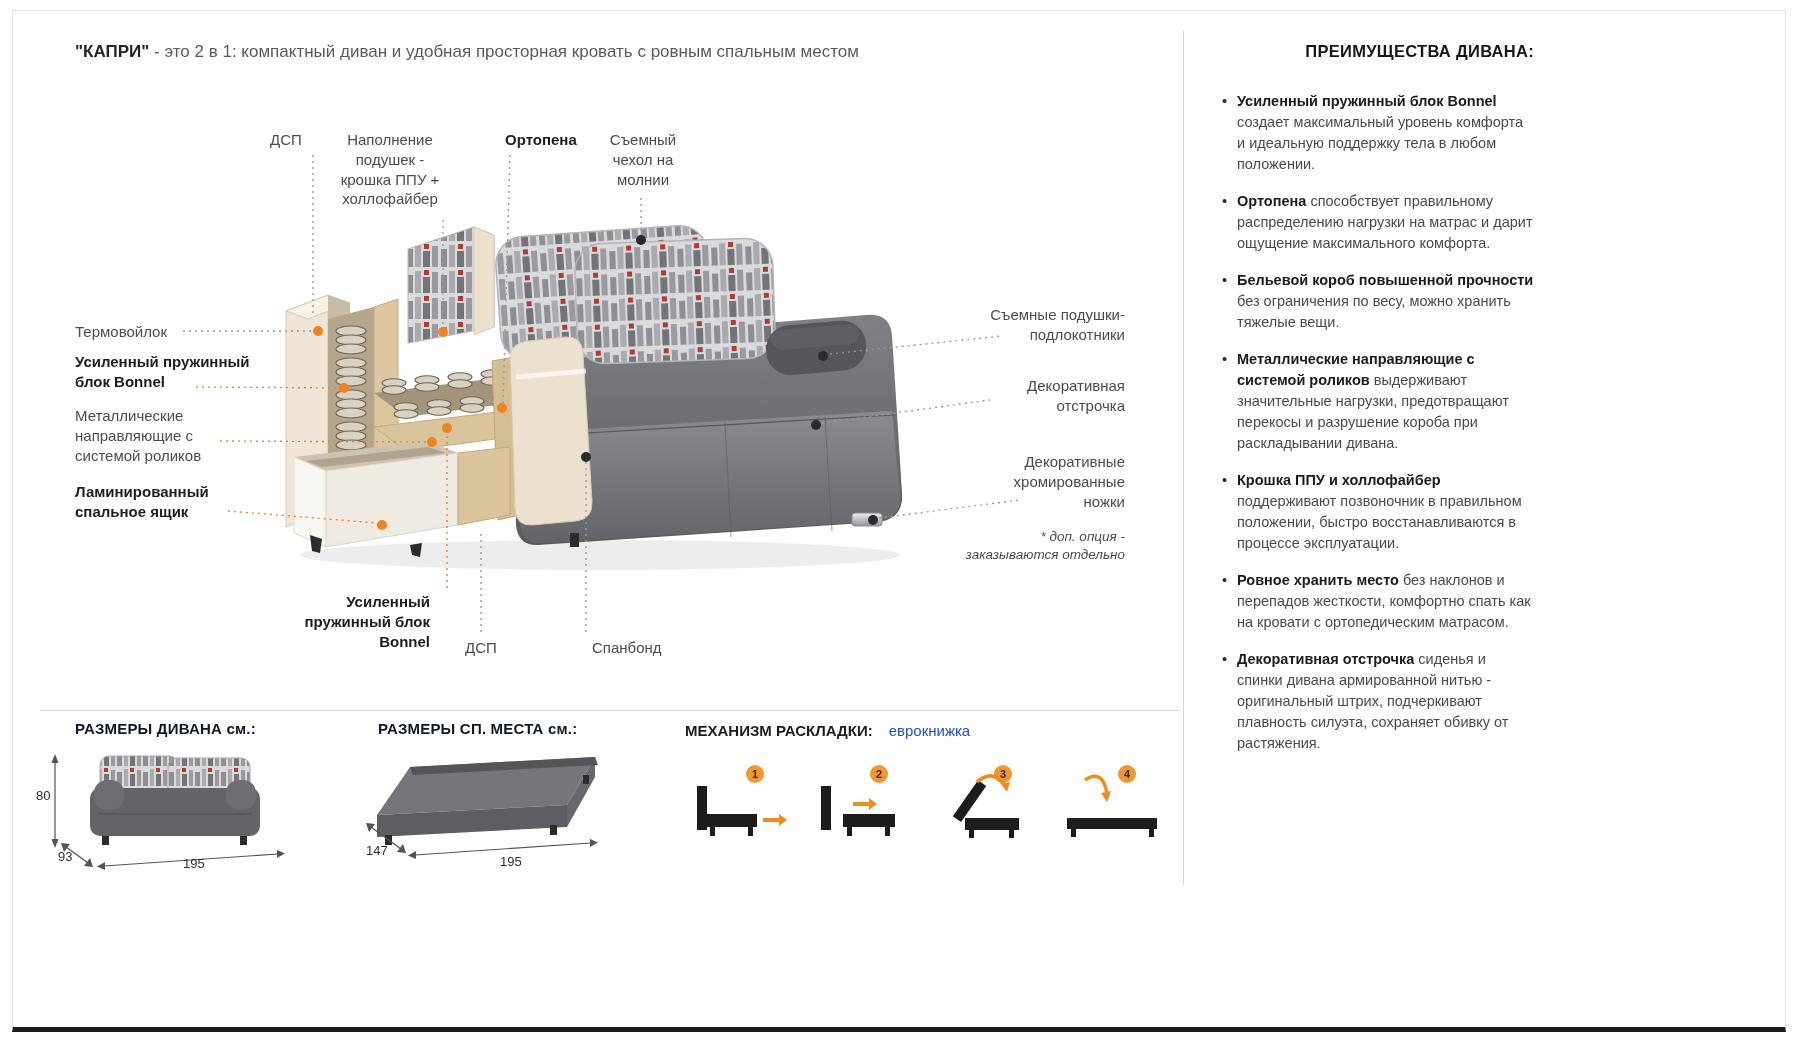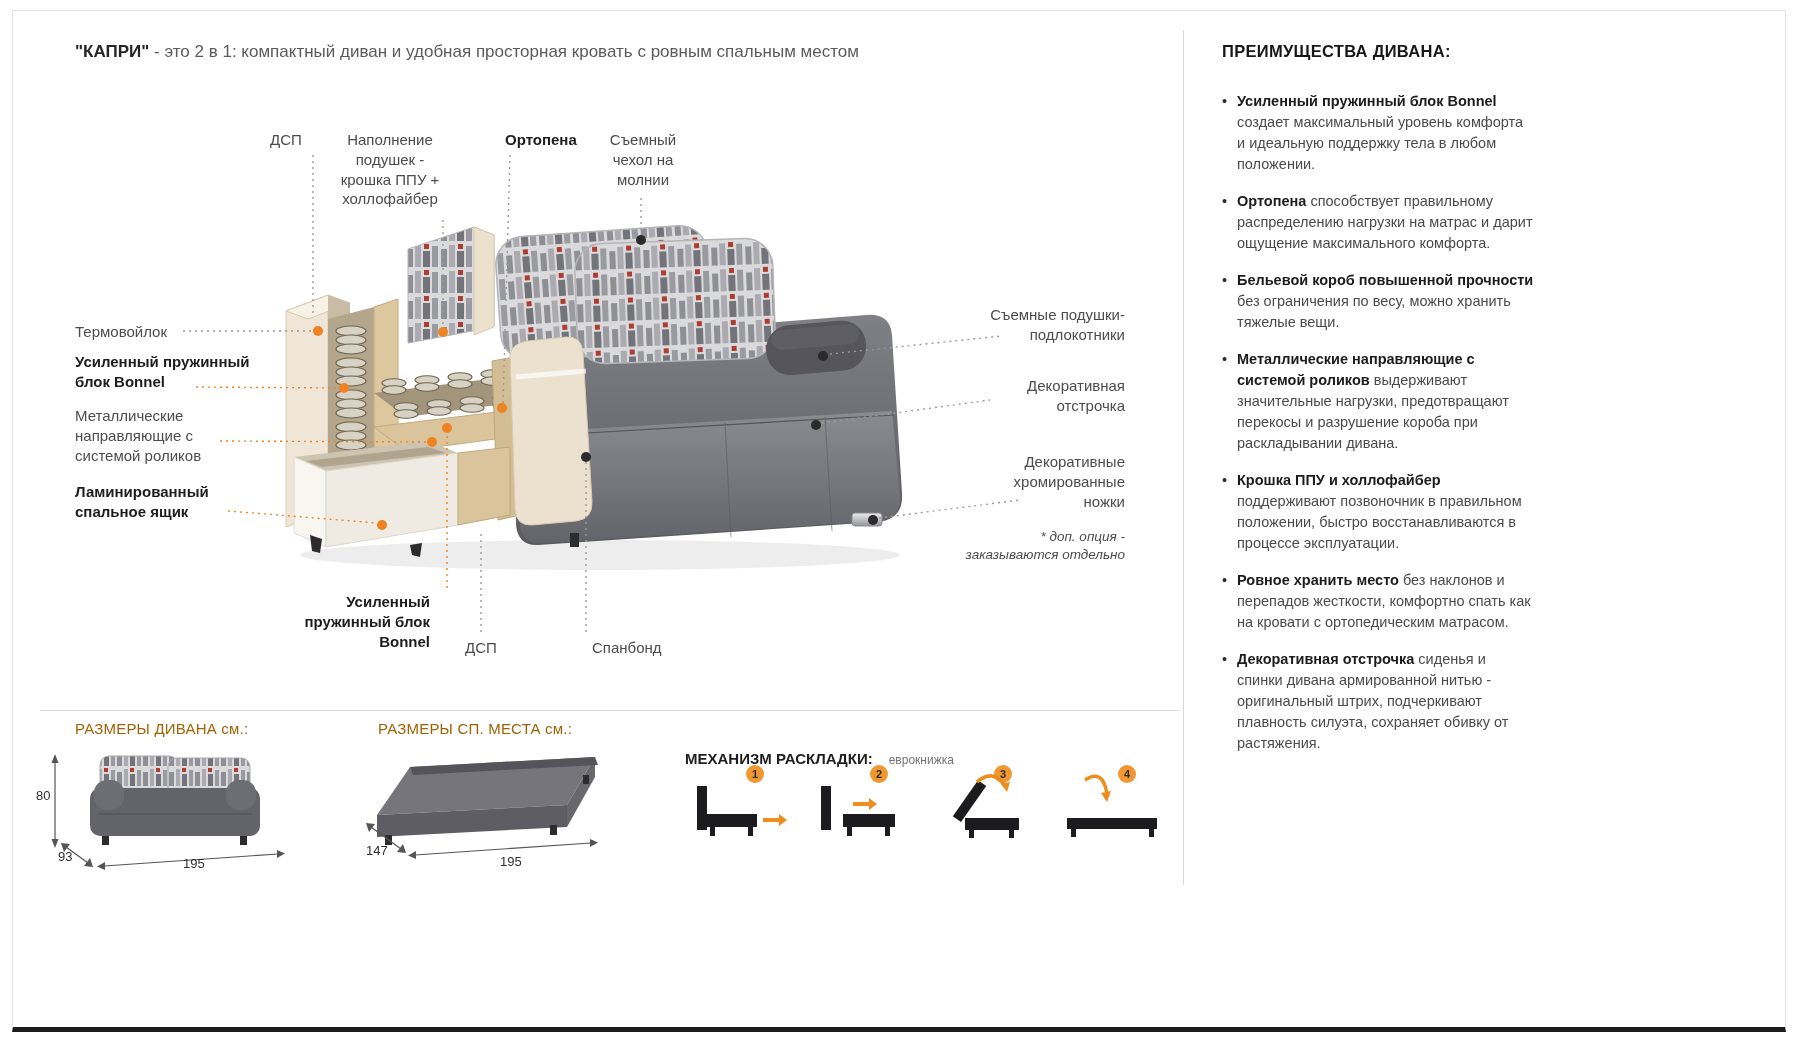--- a/index.html
+++ b/index.html
@@ -21,32 +21,32 @@
   .callout.note { font-style:italic; font-size:13.5px; color:#4c4c4e; }
 
   .lines-svg { position:absolute; left:0; top:0; width:1183px; height:710px; pointer-events:none; }
   .dot-line { stroke:#9b9b9d; stroke-width:1.4; stroke-dasharray:2 4; fill:none; }
   .dot-line.orange { stroke:#ef8322; }
   .odot { fill:#ef8322; }
   .ddot { fill:#2b2b2d; }
 
   .sep { position:absolute; left:40px; top:710px; width:1140px; height:1px; background:#dadada; }
 
-  .section-heading { position:absolute; font-size:15px; font-weight:400; color:#a16207; letter-spacing:.2px; }
-  .mech-head { position:absolute; left:685px; top:750px; display:flex; gap:16px; align-items:baseline; }
+  .section-heading { position:absolute; font-size:15px; font-weight:700; color:#0f172a; letter-spacing:.2px; }
+  .mech-head { position:absolute; left:685px; top:722px; display:flex; gap:16px; align-items:baseline; }
   .mech-head .h { font-size:15px; font-weight:700; color:#1d1d1f; }
-  .mech-head .t { font-size:12px; color:#737373; }
+  .mech-head .t { font-size:15px; color:#1d4ed8; }
   .dim-num { position:absolute; font-size:13px; color:#2f2f31; }
 
   .mech-icons { position:absolute; left:683px; top:760px; display:flex; gap:12px; }
   .dim line { stroke:#555; stroke-width:1.2; }
   .dim polygon { fill:#555; }
 
   .adv { position:absolute; left:1222px; top:42px; width:312px; }
-  .adv-heading { text-align:left; font-size:16.5px; font-weight:700; color:#171719; letter-spacing:.3px; margin-bottom:30px; }
+  .adv-heading { text-align:right; font-size:16.5px; font-weight:700; color:#171719; letter-spacing:.3px; margin-bottom:30px; }
   .adv-item { position:relative; padding-left:15px; margin-bottom:16px; font-size:14.5px; line-height:1.45; color:#4a4a4c; }
   .adv-bullet { position:absolute; left:0; top:0; color:#2b2b2d; }
   .adv-lead { font-weight:700; color:#1c1c1e; }
 </style>
 </head>
 <body>
 
 <div class="frame"></div>
 <div class="divider"></div>
 

